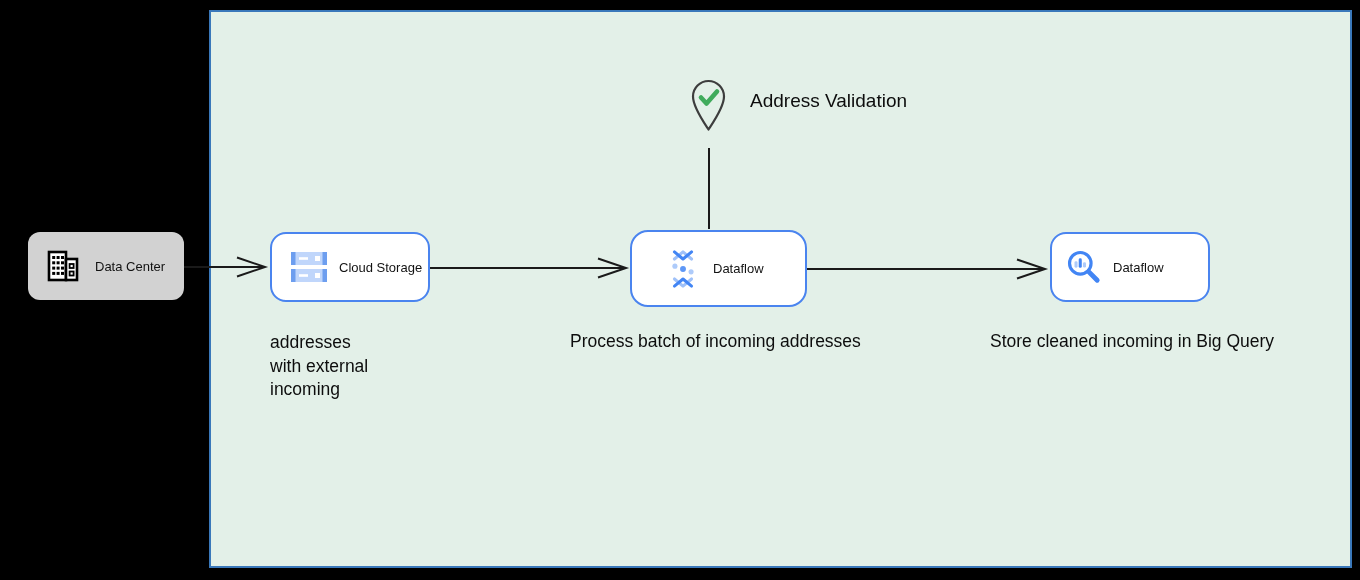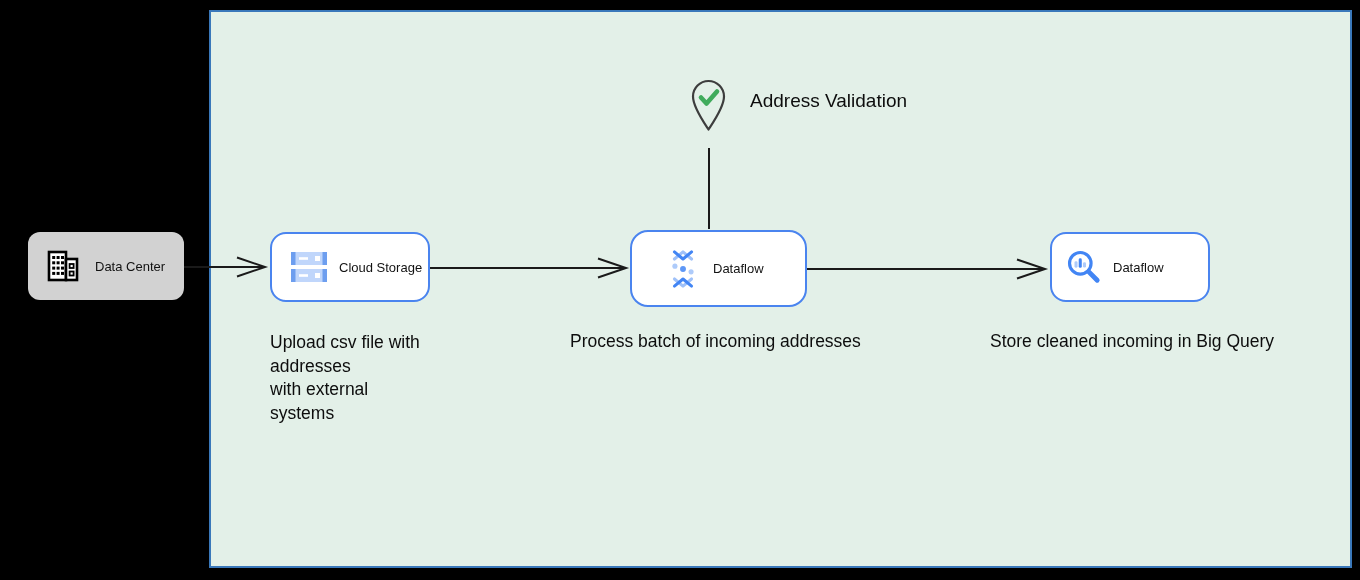--- a/index.html
+++ b/index.html
@@ -146,19 +146,18 @@
       <path d="M18.5 2 C10 2 3 9 3 17.5 C3 28.5 16 46.5 18.5 50.5 C21 46.5 34 28.5 34 17.5 C34 9 27 2 18.5 2 Z" fill="none" stroke="#3d3d3d" stroke-width="2.2" stroke-linejoin="round"></path>
       <path d="M11 18.5 L16.5 24.5 L27 12.5" fill="none" stroke="#40ab5c" stroke-width="4.6" stroke-linecap="round" stroke-linejoin="round"></path>
     </svg>
   </span>
 </div>
 <div class="pin-label">
   <span>Address Validation</span>
 </div>
 
 <div class="caption" id="caption-cloud-storage">
-  <span>Upload csv file with</span>
   <span>addresses</span>
   <span>with external</span>
-  <span>systems</span>
+  <span>incoming</span>
 </div>
 <div class="caption" id="caption-dataflow">Process batch of incoming addresses</div>
 <div class="caption" id="caption-bigquery">Store cleaned incoming in Big Query</div>
 
 </body></html>

